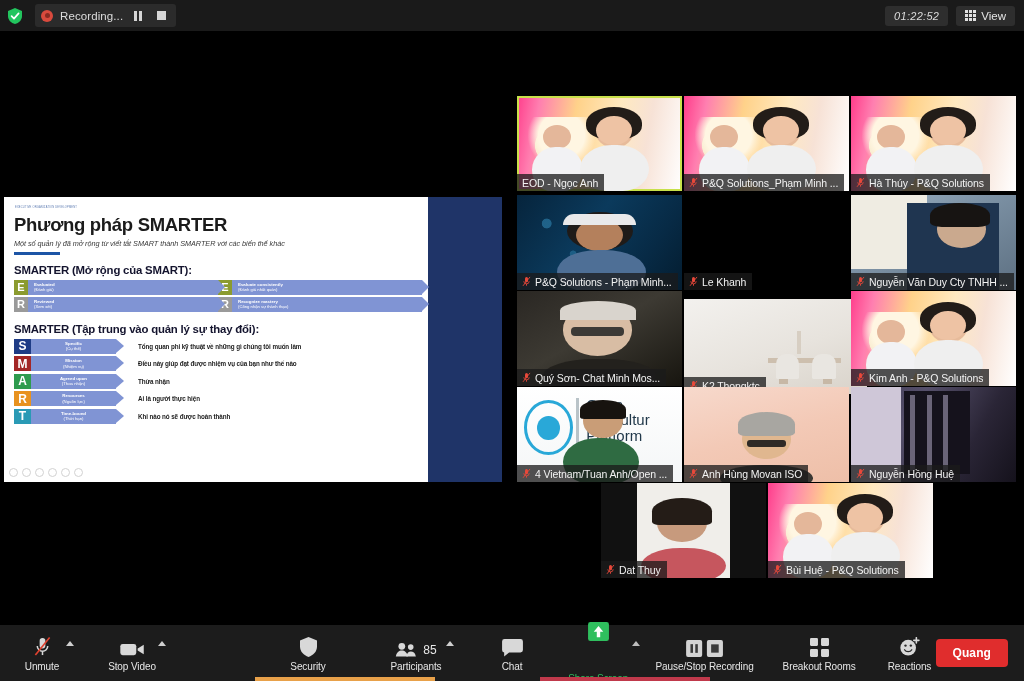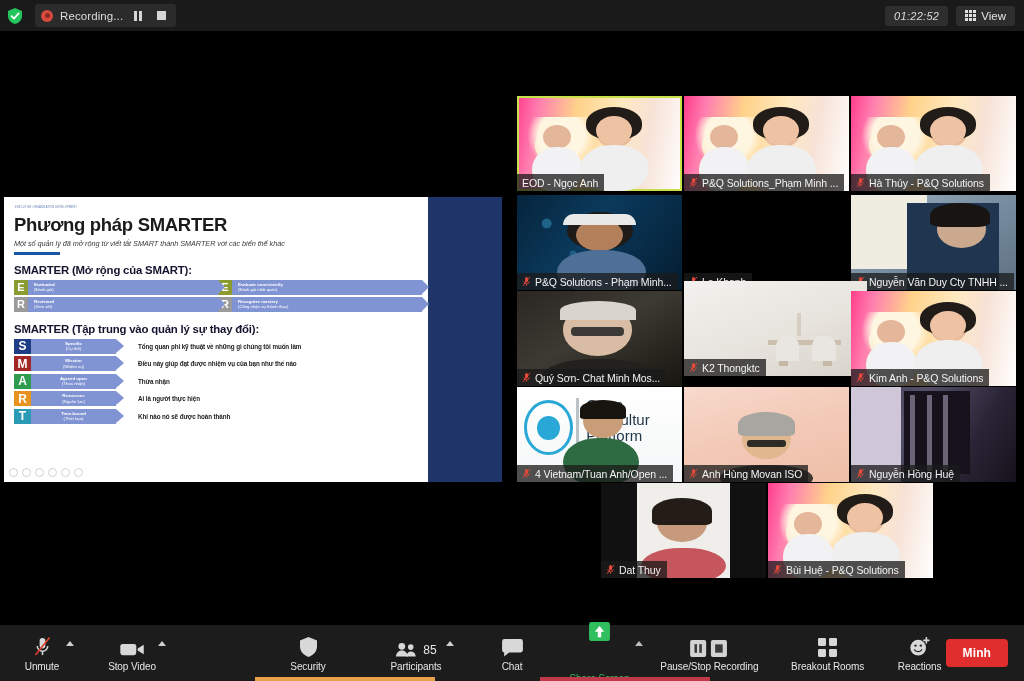--- a/index.html
+++ b/index.html
@@ -429,21 +429,21 @@
       <div class="namebar">
         <svg class="muted-ico" viewBox="0 0 12 14">
           <rect x="4" y="1" width="4" height="7" rx="2" fill="#e8483a"></rect>
           <path d="M2.4 6.6 a3.6 3.6 0 0 0 7.2 0" stroke="#e8483a" stroke-width="1.1" fill="none"></path>
           <rect x="5.4" y="10" width="1.2" height="2.6" fill="#e8483a"></rect>
           <line x1="1.3" y1="12.8" x2="10.7" y2="0.9" stroke="#e8483a" stroke-width="1.2"></line>
         </svg>
         <span>Quý Sơn- Chat Minh Mos...</span>
       </div>
     </div>
-    <div class="tile bg-wall" style="left:684px;top:281px;width:183px;height:95px;">
+    <div class="tile bg-wall" style="left:684px;top:299px;width:183px;height:95px;">
       <div style="position:absolute;left:46%;top:62%;width:40%;height:5%;background:#cdbfae;"></div>
       <div style="position:absolute;left:52%;top:66%;width:5%;height:24%;background:#c7b8a6;"></div>
       <div style="position:absolute;left:76%;top:66%;width:5%;height:24%;background:#c7b8a6;"></div>
       <div style="position:absolute;left:50%;top:58%;width:13%;height:26%;border-radius:40% 40% 6% 6%;background:#e9e6e1;"></div>
       <div style="position:absolute;left:70%;top:58%;width:13%;height:26%;border-radius:40% 40% 6% 6%;background:#e9e6e1;"></div>
       <div style="position:absolute;left:62%;top:34%;width:2%;height:24%;background:#d7cec2;"></div>
       <div class="namebar">
         <svg class="muted-ico" viewBox="0 0 12 14">
           <rect x="4" y="1" width="4" height="7" rx="2" fill="#e8483a"></rect>
           <path d="M2.4 6.6 a3.6 3.6 0 0 0 7.2 0" stroke="#e8483a" stroke-width="1.1" fill="none"></path>
@@ -657,18 +657,18 @@
         <circle cx="6.8" cy="9" r="1.25" fill="#2b2b2b"></circle>
         <circle cx="12.4" cy="9" r="1.25" fill="#2b2b2b"></circle>
         <path d="M5.8 13.4 C7.4 16.1 11.8 16.1 13.4 13.4" stroke="#2b2b2b" stroke-width="1.35" fill="none" stroke-linecap="round"></path>
         <path d="M18.2 0.8 V6.2 M15.5 3.5 H20.9" stroke="#d8d8d8" stroke-width="1.7" stroke-linecap="round"></path>
       </svg>
     </div>
     <div class="tb-label">Reactions</div>
   </div>
 
   <div style="margin-left:auto;margin-right:16px;">
-    <div class="leave-btn">Minh</div>
+    <div class="leave-btn">Quang</div>
   </div>
 </div>
 
 <div class="strip" style="left:255px;width:180px;background:#e8a14a;"></div>
 <div class="strip" style="left:540px;width:170px;background:#c0394b;"></div>
 
 </body></html>

